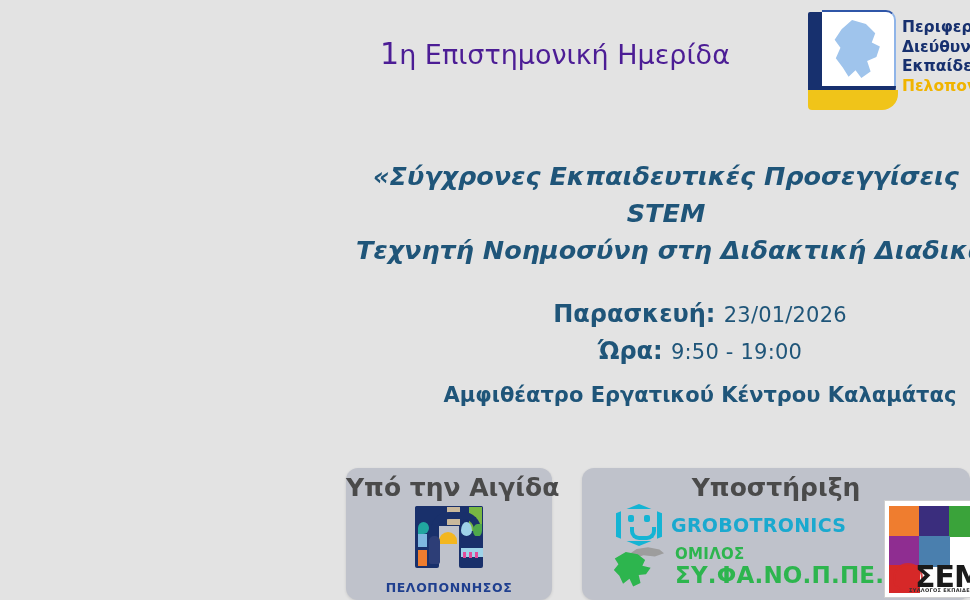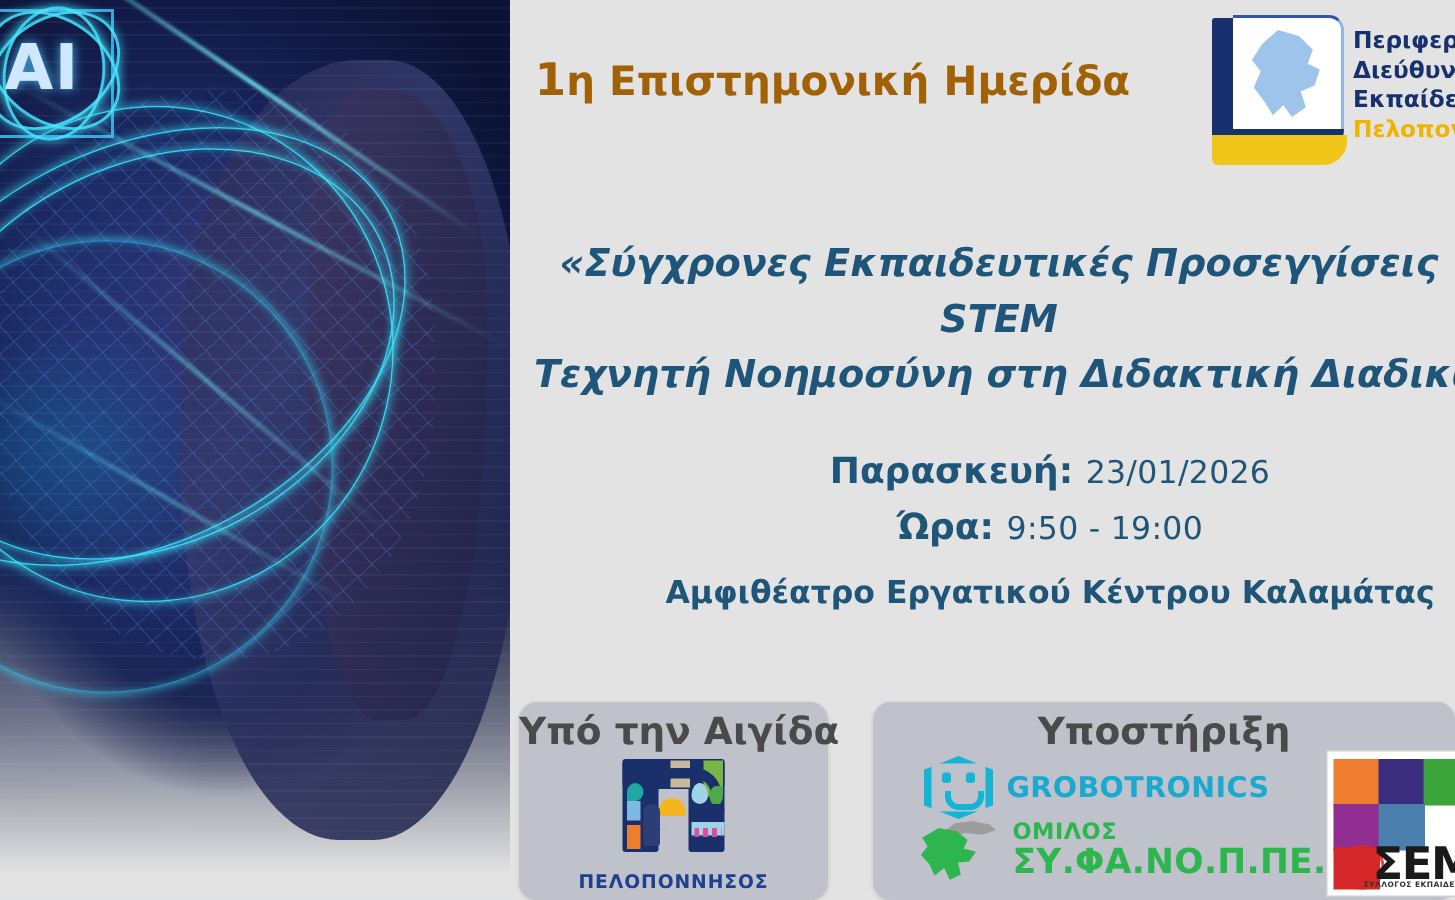--- a/index.html
+++ b/index.html
@@ -124,21 +124,21 @@
   }
   .org-text{position:absolute;left:102px;top:14px;width:120px;}
   .org-text div{
     font-size:15.5px;font-weight:bold;color:#17306e;line-height:19.5px;white-space:nowrap;
   }
   .org-text div.gold{color:#f0b400;}
 
   
   .kicker{
     position:absolute;left:340px;top:36px;width:430px;text-align:center;
-    font-size:27px;font-weight:bold;color:#a16207;white-space:nowrap;
+    font-size:27px;font-weight:normal;color:#4c1d95;white-space:nowrap;
   }
   .kicker .num{font-size:30px;}
   .title{
     position:absolute;left:356px;top:158px;width:620px;
     font-size:25.5px;font-weight:bold;font-style:italic;color:#1f5579;
     line-height:37px;text-align:center;white-space:nowrap;
   }
   .title .l3{text-align:center;}
   .meta{
     position:absolute;left:430px;top:296px;width:540px;text-align:center;color:#1f5579;
@@ -241,43 +241,20 @@
   }
   .sem-circ{
     position:absolute;left:8px;top:62px;width:26px;height:26px;border:2px solid #d62828;border-radius:50%;opacity:.85;
   }
 </style>
 </head>
 <body>
 
 <div class="poster">
 
-  <div class="hero">
-    <div class="hero-img"></div>
-    <div class="hero-head"></div>
-    <div class="profile"></div>
-    <div class="profile-face"></div>
-    <div class="hero-grid"></div>
-    <div class="orbit o1"></div>
-    <div class="orbit o2"></div>
-    <div class="orbit o3"></div>
-    <div class="orbit o4"></div>
-    <div class="beam b1"></div>
-    <div class="beam b2"></div>
-    <div class="beam b3"></div>
-    <div class="beam b4"></div>
-    <div class="hero-code"></div>
-    <div class="ai-badge">
-      <div class="ai-sq"></div>
-      <div class="ai-text">AI</div>
-      <div class="ai-ring ai-r1"></div>
-      <div class="ai-ring ai-r2"></div>
-      <div class="ai-ring ai-r3"></div>
-    </div>
-  </div>
 
   <div class="org-logo">
     <div class="org-book">
       <div class="book-spine"></div>
       <div class="book-page"></div>
       <div class="book-map"></div>
       <div class="book-bottom2"></div>
       <div class="book-bottom"></div>
     </div>
     <div class="org-text">

